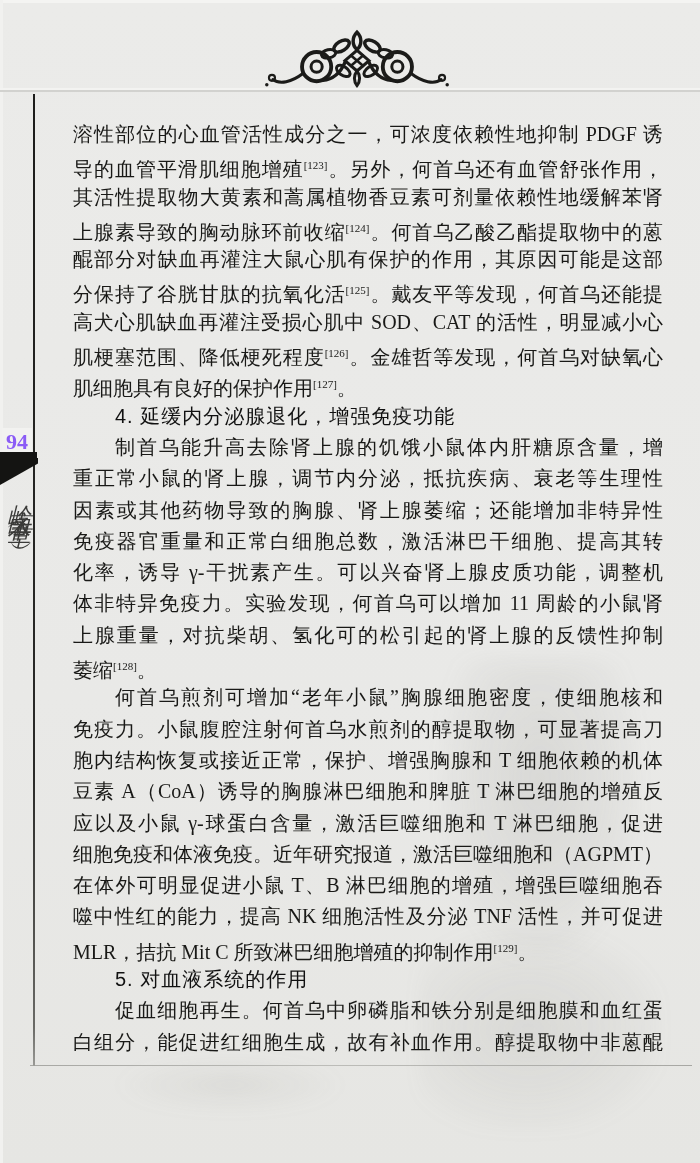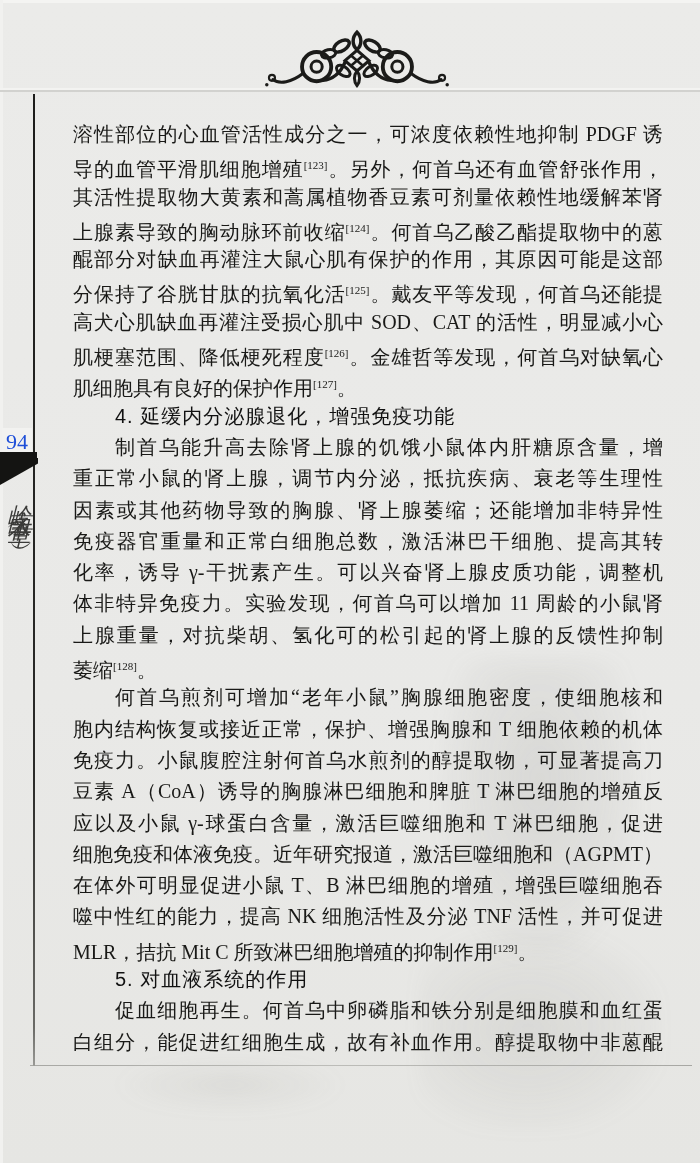--- a/index.html
+++ b/index.html
@@ -13,21 +13,21 @@
   .edge-left{position:absolute;left:0;top:0;width:3px;height:1163px;background:#f1f1ef;}
 
   
   .top-rule{position:absolute;left:0;top:88px;width:700px;height:2px;background:#d2d2cf;border-top:2px solid #f3f3f1;}
   .ornament{position:absolute;left:262px;top:28px;}
 
   
   .left-rule{position:absolute;left:33px;top:94px;width:2px;height:972px;
     background:linear-gradient(180deg,#1d1d1b 0%,#2a2a28 70%,#6a6a66 96%,#9a9a96 100%);}
   .page-num{position:absolute;left:2px;top:428px;width:30px;text-align:center;
-    font-size:22px;color:#1d4ed8;background:#f2f2f0;padding:1px 0;}
+    font-size:22px;color:#8b5cf6;background:#f2f2f0;padding:1px 0;font-weight:bold;}
   .black-strip{position:absolute;left:0;top:452px;width:37px;height:6px;background:#141412;}
   .black-wedge{position:absolute;left:0;top:458px;width:38px;height:27px;background:#141412;
     clip-path:polygon(0 0,100% 0,100% 20%,0 100%);}
   .spine-title{position:absolute;left:3px;top:486px;height:200px;width:32px;
     writing-mode:vertical-rl;text-orientation:mixed;
     font-style:italic;font-size:23px;letter-spacing:7px;color:#3a3a38;
     font-family:"DejaVu Serif","Liberation Serif",serif;}
 
   
   .text-block{position:absolute;left:73px;top:119px;width:590px;color:#191917;}
@@ -116,22 +116,22 @@
     <div class="line heading indent">4. 延缓内分泌腺退化，增强免疫功能</div>
     <div class="line indent">制首乌能升高去除肾上腺的饥饿小鼠体内肝糖原含量，增</div>
     <div class="line">重正常小鼠的肾上腺，调节内分泌，抵抗疾病、衰老等生理性</div>
     <div class="line">因素或其他药物导致的胸腺、肾上腺萎缩；还能增加非特异性</div>
     <div class="line">免疫器官重量和正常白细胞总数，激活淋巴干细胞、提高其转</div>
     <div class="line">化率，诱导 γ-干扰素产生。可以兴奋肾上腺皮质功能，调整机</div>
     <div class="line">体非特异免疫力。实验发现，何首乌可以增加 11 周龄的小鼠肾</div>
     <div class="line">上腺重量，对抗柴胡、氢化可的松引起的肾上腺的反馈性抑制</div>
     <div class="line end">萎缩<sup class="ref">[128]</sup>。</div>
     <div class="line indent">何首乌煎剂可增加“老年小鼠”胸腺细胞密度，使细胞核和</div>
+    <div class="line">免疫力。小鼠腹腔注射何首乌水煎剂的醇提取物，可显著提高刀</div>
     <div class="line">胞内结构恢复或接近正常，保护、增强胸腺和 T 细胞依赖的机体</div>
-    <div class="line">免疫力。小鼠腹腔注射何首乌水煎剂的醇提取物，可显著提高刀</div>
     <div class="line">豆素 A（CoA）诱导的胸腺淋巴细胞和脾脏 T 淋巴细胞的增殖反</div>
     <div class="line">应以及小鼠 γ-球蛋白含量，激活巨噬细胞和 T 淋巴细胞，促进</div>
     <div class="line">细胞免疫和体液免疫。近年研究报道，激活巨噬细胞和（AGPMT）</div>
     <div class="line">在体外可明显促进小鼠 T、B 淋巴细胞的增殖，增强巨噬细胞吞</div>
     <div class="line">噬中性红的能力，提高 NK 细胞活性及分泌 TNF 活性，并可促进</div>
     <div class="line end">MLR，拮抗 Mit C 所致淋巴细胞增殖的抑制作用<sup class="ref">[129]</sup>。</div>
     <div class="line heading indent">5. 对血液系统的作用</div>
     <div class="line indent">促血细胞再生。何首乌中卵磷脂和铁分别是细胞膜和血红蛋</div>
     <div class="line">白组分，能促进红细胞生成，故有补血作用。醇提取物中非蒽醌</div>
   </div>

